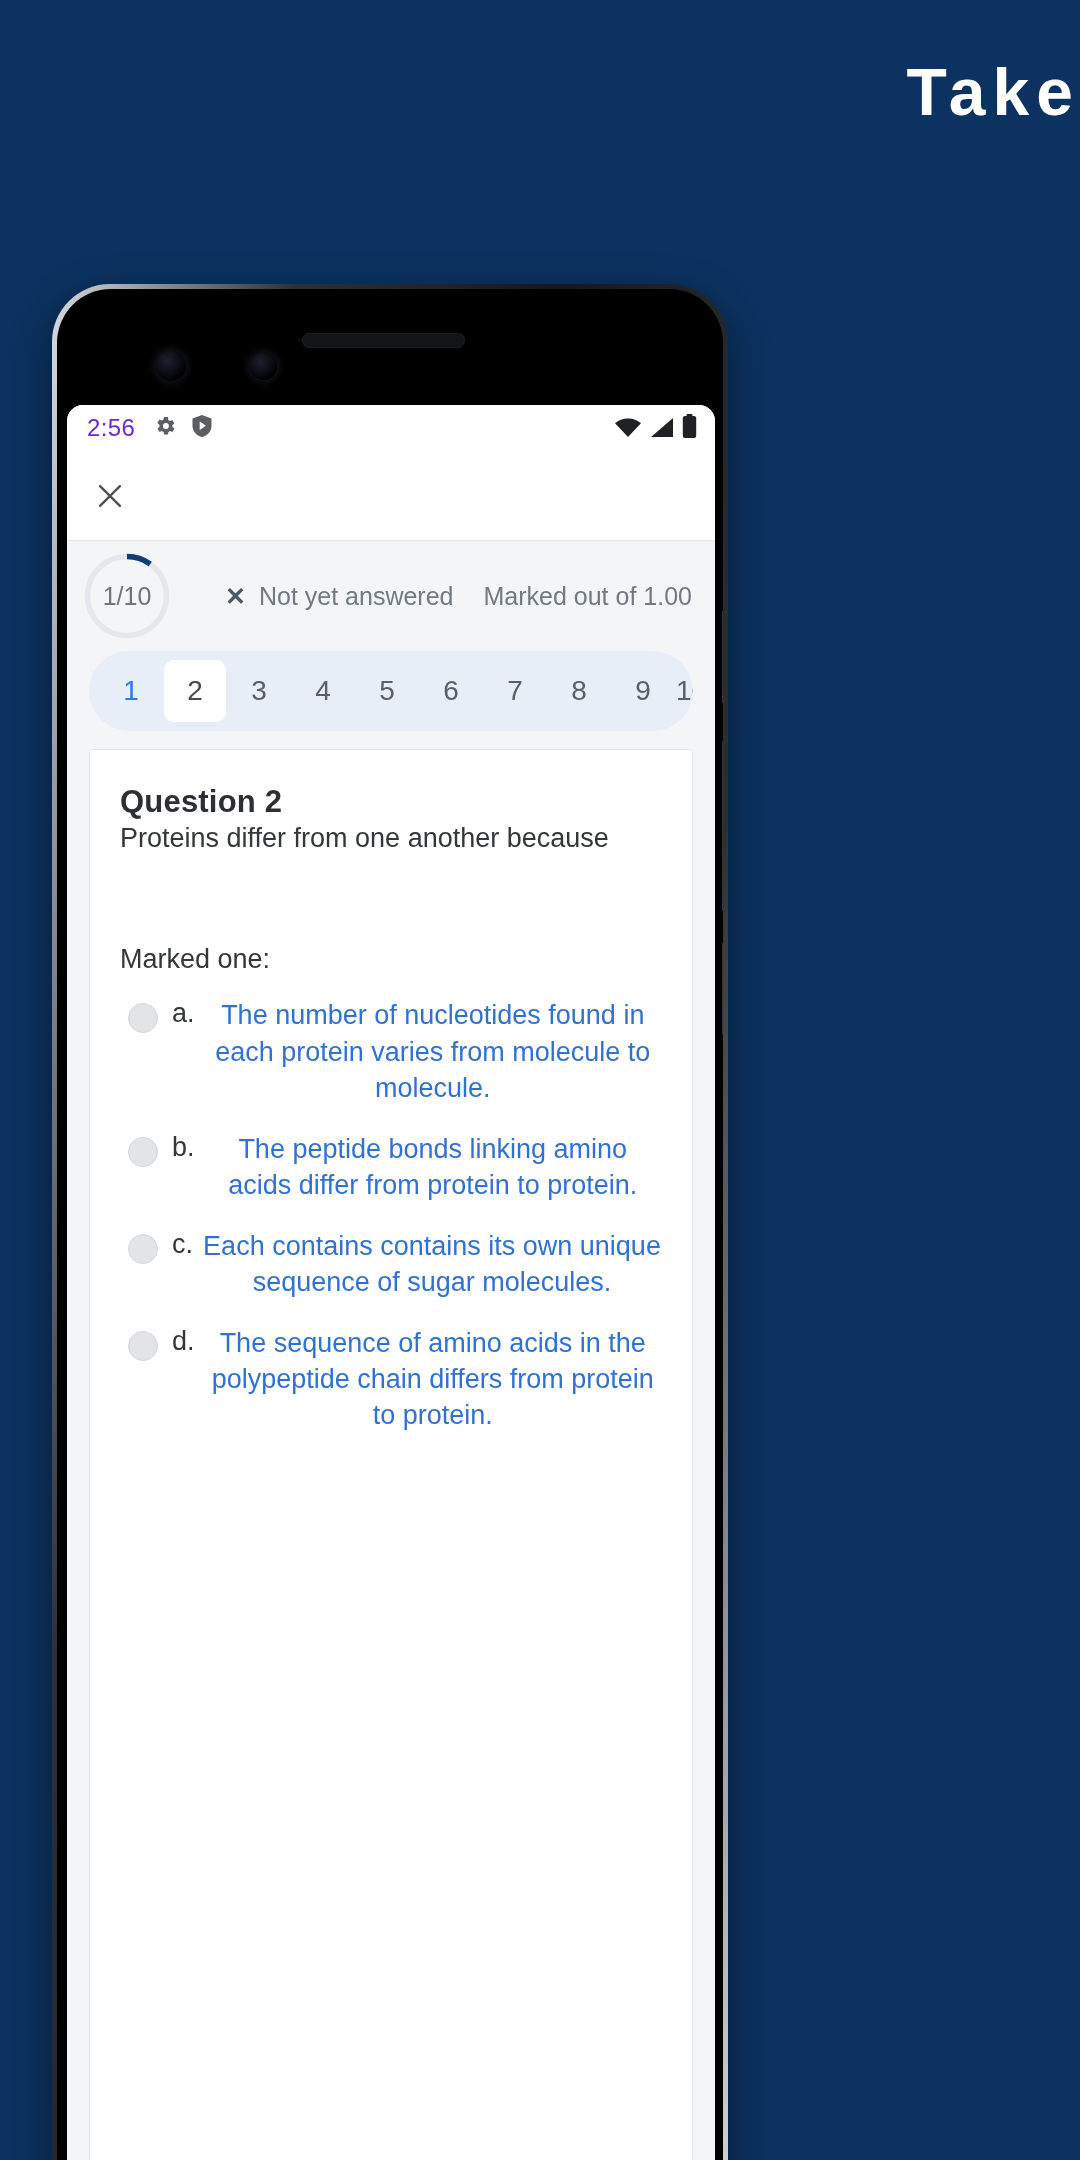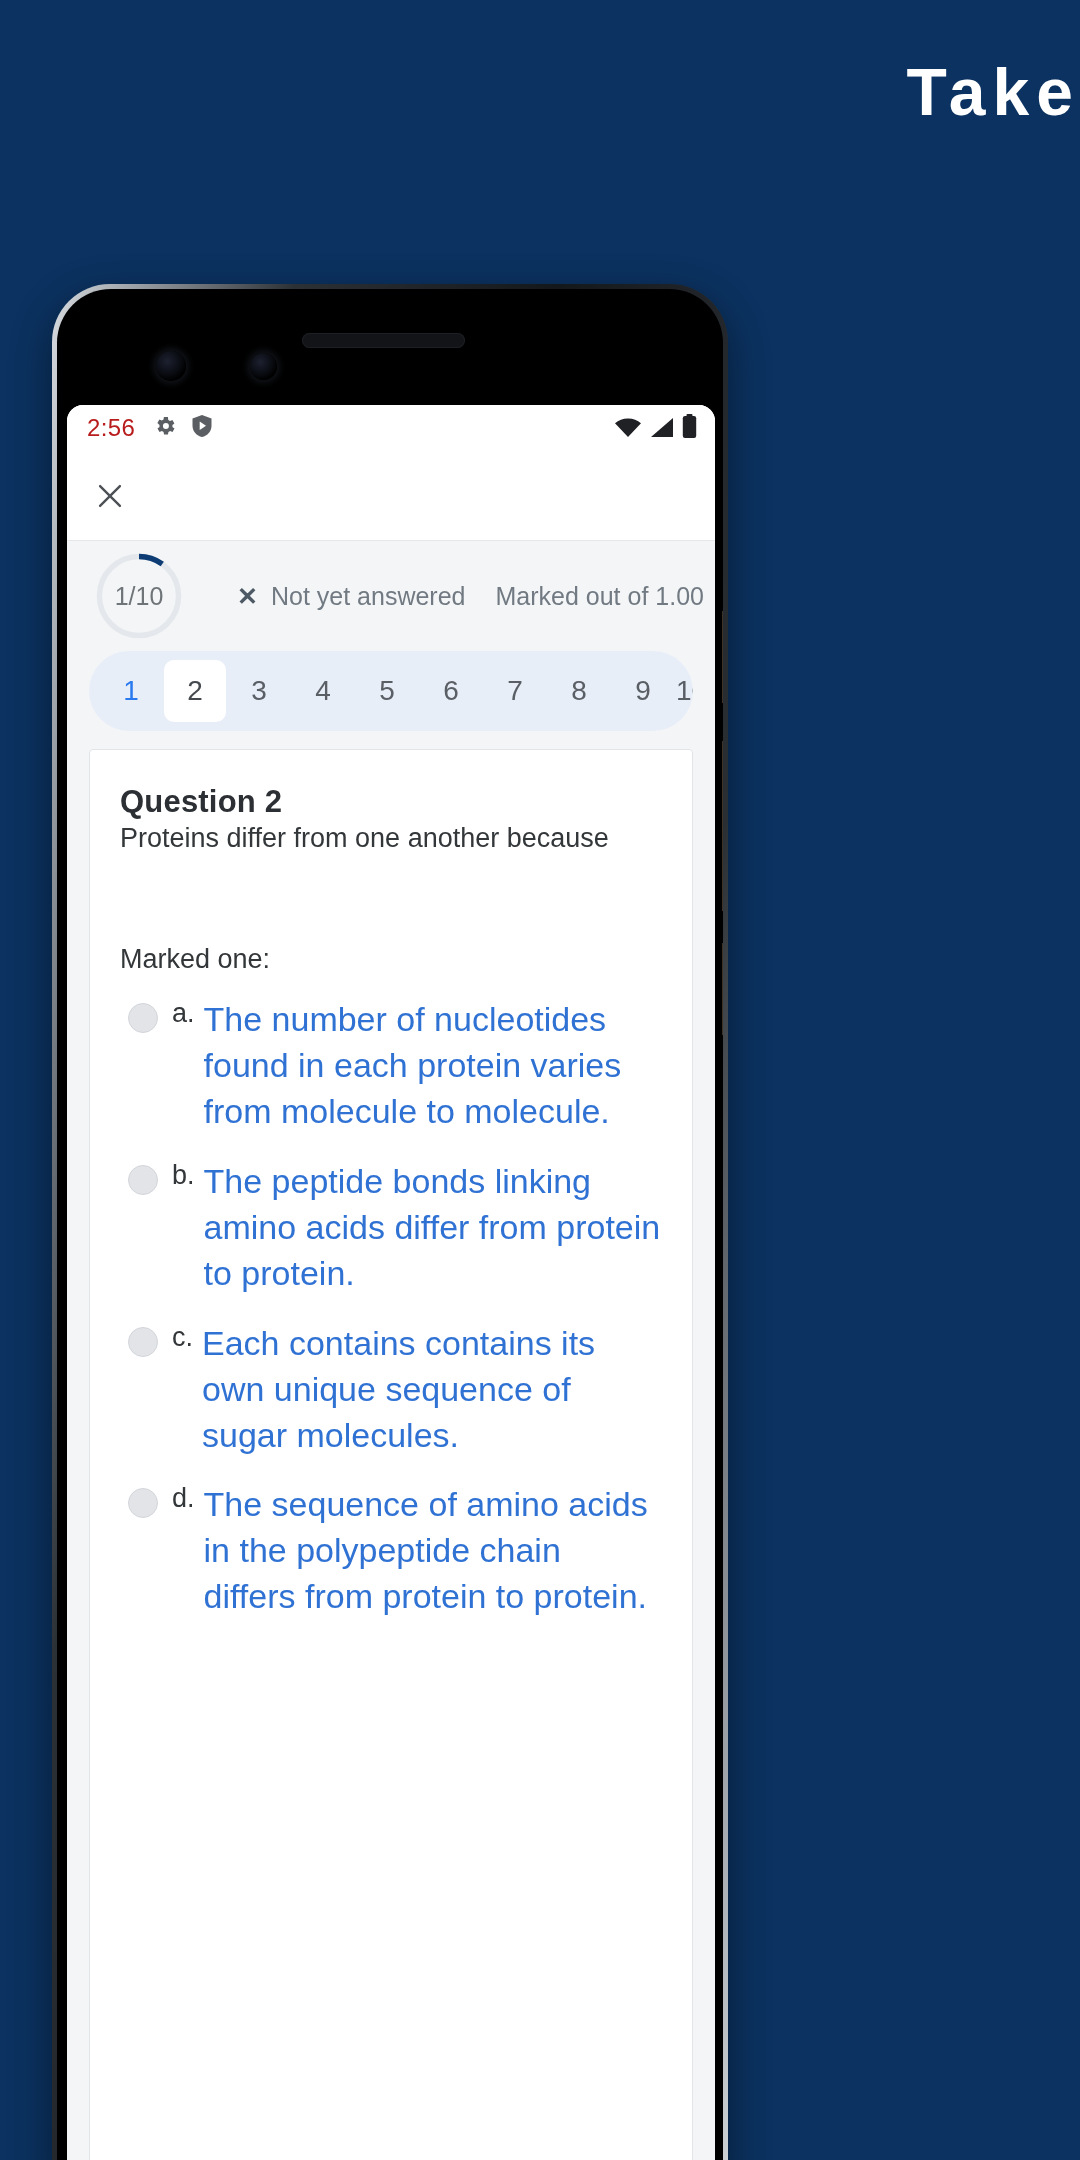--- a/index.html
+++ b/index.html
@@ -83,21 +83,21 @@
 
   
   .statusbar {
     height:46px;
     display:flex; align-items:center;
     padding:0 18px 0 20px;
     flex:0 0 auto;
     background:#fff;
   }
   .sb-time {
-    font-size:24px; color:#b91c1c; letter-spacing:.4px;
+    font-size:24px; color:#6d28d9; letter-spacing:.4px;
   }
   .sb-left-icons { display:flex; align-items:center; gap:14px; margin-left:18px; }
   .sb-spacer { flex:1 1 auto; }
   .sb-right-icons { display:flex; align-items:flex-end; gap:7px; }
 
   
   .toolbar {
     height:90px;
     flex:0 0 auto;
     display:flex; align-items:center;
@@ -106,21 +106,21 @@
     border-bottom:1px solid #e6e8ea;
   }
   .close-x { width:34px; height:34px; }
 
   
   .qstatus {
     flex:0 0 auto;
     background:#f4f5f7;
     height:110px;
     display:flex; align-items:center;
-    padding-left:26px;
+    padding-left:14px;
     gap:0;
   }
   .ring-wrap {
     position:relative;
     width:92px; height:92px;
     flex:0 0 auto;
     display:flex; align-items:center; justify-content:center;
   }
   .ring-wrap svg { position:absolute; inset:0; }
   .ring-label {
@@ -206,23 +206,24 @@
     border:1px solid #d3d6da;
     margin:6px 14px 0 8px;
   }
   .opt-letter {
     flex:0 0 auto;
     font-size:27px; color:#333739;
     margin-right:9px;
     margin-top:1px;
   }
   .opt-text {
-    font-size:34px;
+    font-size:27px;
     color:#2f72d4;
     line-height:1.35;
+    text-align:center;
   }
 </style>
 </head>
 <body>
 
 <div class="hero">
   <span class="hero-line">Take</span>
 </div>
 
 <div class="phone">

